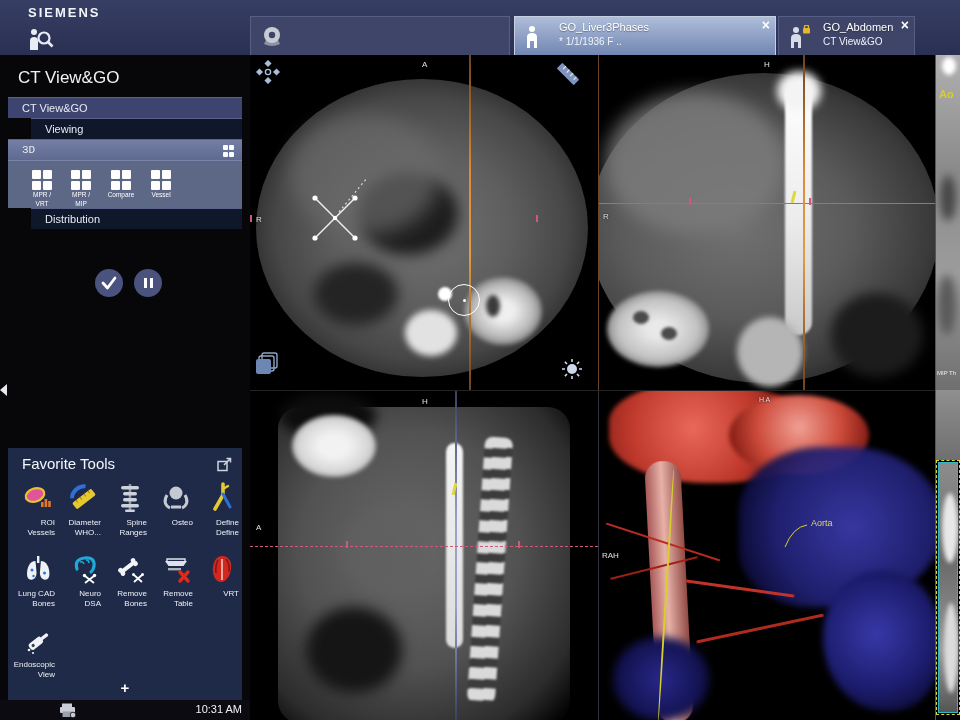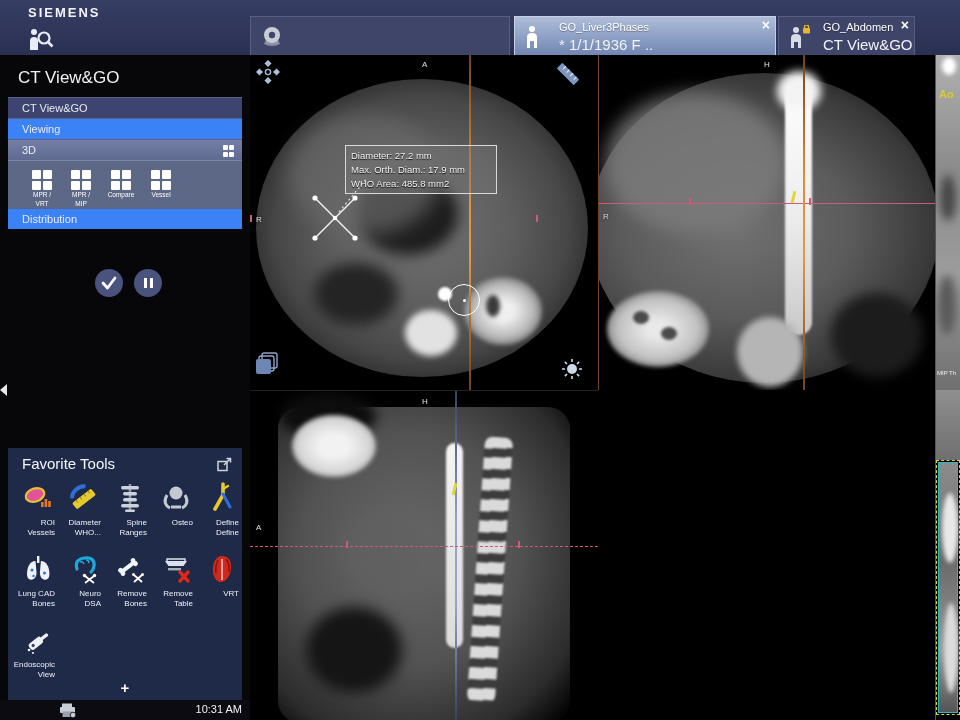--- a/index.html
+++ b/index.html
@@ -12,31 +12,31 @@
   .siemens{position:absolute;left:28px;top:5px;font-size:13px;font-weight:bold;
            letter-spacing:2px;color:#f2f4fa;}
   .pbrowser{position:absolute;left:250px;top:16px;width:260px;height:39px;
             background:#3e4569;border:1px solid #565e86;border-bottom:none;box-sizing:border-box;}
   .tab{position:absolute;top:16px;height:39px;box-sizing:border-box;cursor:default;}
   .tab1{left:514px;width:262px;background:linear-gradient(#aebdd9,#7186b2);
         border:1px solid #c6d0e2;border-bottom:none;text-align:center;}
   .tab2{left:778px;width:137px;background:#3e4569;border:1px solid #565e86;border-bottom:none;}
   .tab-title{position:absolute;left:44px;top:4px;font-size:11px;color:#fff;
              text-shadow:0 1px 1px rgba(0,0,0,.35);white-space:nowrap;}
-  .tab-sub{position:absolute;left:44px;top:19px;font-size:15px;color:#f0f3fa;white-space:nowrap;}
+  .tab-sub{position:absolute;left:44px;top:19px;font-size:10px;color:#f0f3fa;white-space:nowrap;}
   .close-x{position:absolute;right:5px;top:1px;font-size:14px;font-weight:bold;color:#fff;line-height:14px;}
   
   .sidebar{position:absolute;left:0;top:55px;width:250px;height:645px;background:#07070a;}
   .app-title{position:absolute;left:18px;top:13px;font-size:17px;color:#f2f2f6;}
   .menu{position:absolute;left:8px;top:42px;width:234px;}
   .mi{height:21px;line-height:21px;padding-left:14px;font-size:11px;color:#e9ebf3;
       border-top:1px solid #5a6288;box-sizing:border-box;position:relative;}
   .mi-hdr{background:#3d4470;}
-  .mi-dark{background:#3b82f6;}
-  .mi-sel{background:linear-gradient(#757fa5,#5f6a91);}
+  .mi-dark{background:#0f172a;margin-left:23px;}
+  .mi-sel{background:linear-gradient(#757fa5,#5f6a91);font-family:Liberation Mono, monospace;}
   .subpanel{position:relative;height:47px;background:#5d6786;border-top:1px solid #7a84a8;}
   .mprbtn{position:absolute;top:4px;width:40px;text-align:center;color:#fff;}
   .grid4{display:inline-grid;grid-template-columns:9px 9px;grid-gap:2px;}
   .grid4 i{width:9px;height:9px;background:#fdfdfd;border-radius:1px;}
   .grid4.small{grid-template-columns:5px 5px;grid-gap:1.5px;}
   .grid4.small i{width:5px;height:5px;}
   .mpr-l{font-size:6.5px;line-height:7.5px;margin-top:1px;}
   .circle-btn{position:absolute;width:28px;height:28px;border-radius:50%;background:#4a527e;}
   .pause-bar{position:absolute;top:9px;width:3.5px;height:10px;background:#fff;}
   .collapse{position:absolute;left:0;top:384px;width:0;height:0;
@@ -374,25 +374,20 @@
       <div class="b" style="left:155px;top:255px;width:52px;height:46px;background:#e2e2e2;filter:blur(3px);"></div>
       <div class="b" style="left:214px;top:222px;width:78px;height:68px;background:radial-gradient(#efefef 20%,#b8b8b8 55%,#555 85%);filter:blur(2px);"></div>
       <div class="b" style="left:236px;top:240px;width:14px;height:22px;background:#3a3a3a;filter:blur(2px);"></div>
       <div class="b" style="left:188px;top:232px;width:14px;height:14px;background:#fff;filter:blur(1px);"></div>
       <div class="b" style="left:40px;top:60px;width:150px;height:120px;background:#6a6a6a;filter:blur(10px);opacity:.7;"></div>
 
       <div class="vline orange" style="left:219px"></div>
       <div class="ptick" style="left:0;top:160px"></div>
       <div class="ptick" style="left:286px;top:160px"></div>
 
-      <div class="anno">
-        <div>Diameter: 27.2 mm</div>
-        <div>Max. Orth. Diam.: 17.9 mm</div>
-        <div>WHO Area: 485.8 mm2</div>
-      </div>
 
       <svg class="abs" style="left:45px;top:95px" width="100" height="100">
         <line x1="44" y1="62" x2="72" y2="28" stroke="#ddd" stroke-width="1.2" stroke-dasharray="2 3"></line>
         <line x1="20" y1="48" x2="60" y2="88" stroke="#f2f2f2" stroke-width="1.4"></line>
         <line x1="60" y1="48" x2="20" y2="88" stroke="#f2f2f2" stroke-width="1.4"></line>
         <circle cx="20" cy="48" r="2.6" fill="#fff"></circle>
           <circle cx="60" cy="88" r="2.6" fill="#fff"></circle>
         <circle cx="60" cy="48" r="2.6" fill="#fff"></circle>
           <circle cx="20" cy="88" r="2.6" fill="#fff"></circle>
         <circle cx="40" cy="68" r="2.2" fill="#fff"></circle>
@@ -464,20 +459,41 @@
       <div class="vline bluev" style="left:205px"></div>
       <div class="hline dashed" style="top:155px"></div>
       <div class="ptick" style="left:96px;top:150px"></div>
       <div class="ptick" style="left:268px;top:150px"></div>
       <div class="ytick" style="left:203px;top:92px"></div>
 
       <div class="olabel" style="left:172px;top:6px">H</div>
       <div class="olabel" style="left:6px;top:132px">A</div>
     </div>
 
+    <div class="quad q4">
+      <div class="b" style="left:10px;top:-8px;width:210px;height:100px;border-radius:42% 58% 50% 50%;background:radial-gradient(circle at 40% 45%,#e8685a 0%,#c03a2c 45%,#7c1812 78%,#3a0805 95%);filter:blur(2px);"></div>
+      <div class="b" style="left:130px;top:4px;width:140px;height:80px;border-radius:50%;background:radial-gradient(circle at 50% 40%,#f0a094 0%,#cc4a3a 50%,#801a12 85%);filter:blur(2px);"></div>
+      <div class="b" style="left:52px;top:70px;width:36px;height:262px;border-radius:17px;background:linear-gradient(90deg,#a85858,#e8b2a8 45%,#8f4a44);transform:rotate(-3deg);filter:blur(.6px);"></div>
+      <div class="b" style="left:140px;top:56px;width:205px;height:160px;border-radius:46% 54% 60% 40%;background:radial-gradient(circle at 55% 50%,#3c3cae 0%,#222278 55%,#0c0c38 85%);filter:blur(3px);opacity:.92;"></div>
+      <div class="b" style="left:224px;top:180px;width:118px;height:140px;border-radius:50% 50% 44% 56%;background:radial-gradient(circle at 45% 45%,#3838a8 0%,#1c1c6e 55%,#0a0a30 88%);filter:blur(3px);"></div>
+      <div class="b" style="left:14px;top:246px;width:96px;height:84px;border-radius:50%;background:radial-gradient(circle at 50% 50%,#28288a 0%,#10104a 70%,transparent 95%);filter:blur(4px);"></div>
+      <div class="b" style="left:4px;top:150px;width:120px;height:2.4px;border-radius:2px;background:#b82a20;transform:rotate(18deg);filter:blur(.5px);"></div>
+      <div class="b" style="left:10px;top:176px;width:90px;height:2.2px;border-radius:2px;background:#a02018;transform:rotate(-14deg);filter:blur(.5px);"></div>
+      <div class="b" style="left:86px;top:196px;width:110px;height:2.6px;border-radius:2px;background:#c23228;transform:rotate(8deg);filter:blur(.5px);"></div>
+      <div class="b" style="left:96px;top:236px;width:130px;height:2.6px;border-radius:2px;background:#b02a20;transform:rotate(-12deg);filter:blur(.5px);"></div>
+      <div class="b" style="left:66px;top:78px;width:1.8px;height:252px;background:#d6cf2e;transform:rotate(3.5deg);"></div>
+
+      <svg class="abs" style="left:178px;top:128px" width="40" height="34">
+        <path d="M30 6 q-14 2 -22 22" stroke="#d6cf2e" stroke-width="1" fill="none"></path>
+      </svg>
+      <div class="aorta-label" style="left:212px;top:127px">Aorta</div>
+
+      <div class="olabel" style="left:160px;top:5px;font-size:7px">H A</div>
+      <div class="olabel" style="left:3px;top:160px">RAH</div>
+    </div>
 
     <div class="quad strip">
       <div class="abs" style="left:0;top:0;width:25px;height:335px;background:linear-gradient(#b0b0b0,#8a8a8a 35%,#9c9c9c 65%,#6f6f6f);"></div>
       <div class="b" style="left:4px;top:120px;width:16px;height:46px;background:#474747;filter:blur(4px);"></div>
       <div class="b" style="left:2px;top:220px;width:18px;height:60px;background:#5a5a5a;filter:blur(4px);"></div>
       <div class="b" style="left:6px;top:2px;width:14px;height:18px;background:#fff;filter:blur(2px);"></div>
       <div class="strip-label-top">Ao</div>
       <div class="strip-label-bot">MIP Th</div>
       <div class="abs" style="left:0;top:335px;width:25px;height:70px;background:linear-gradient(#8f8f8f,#6f6f6f);"></div>
       <div class="strip-sel">

